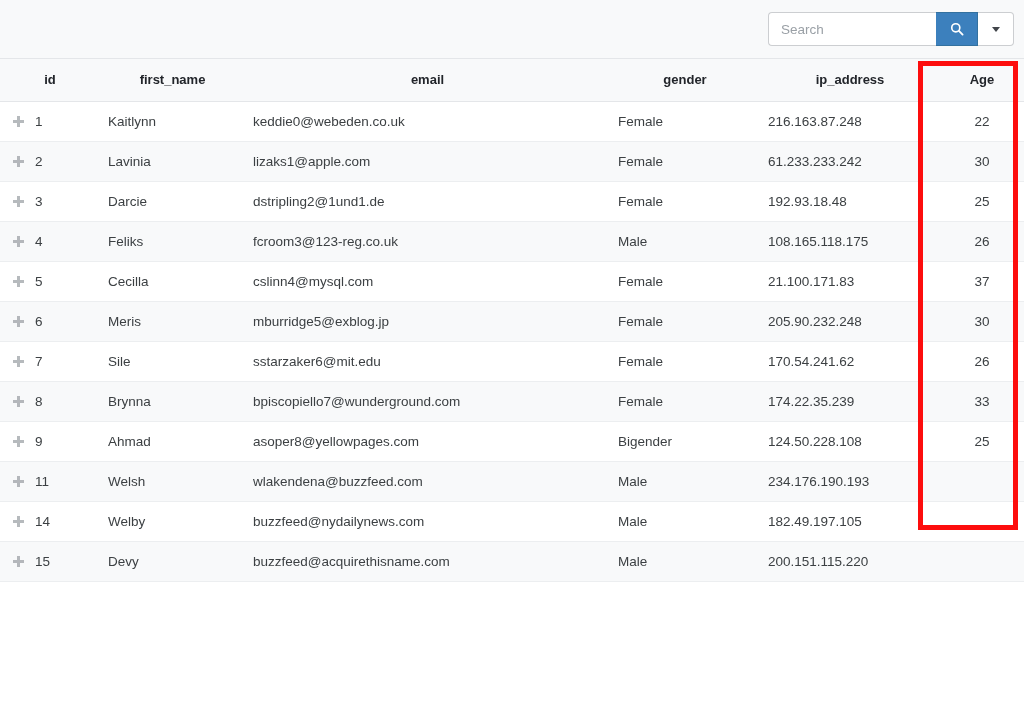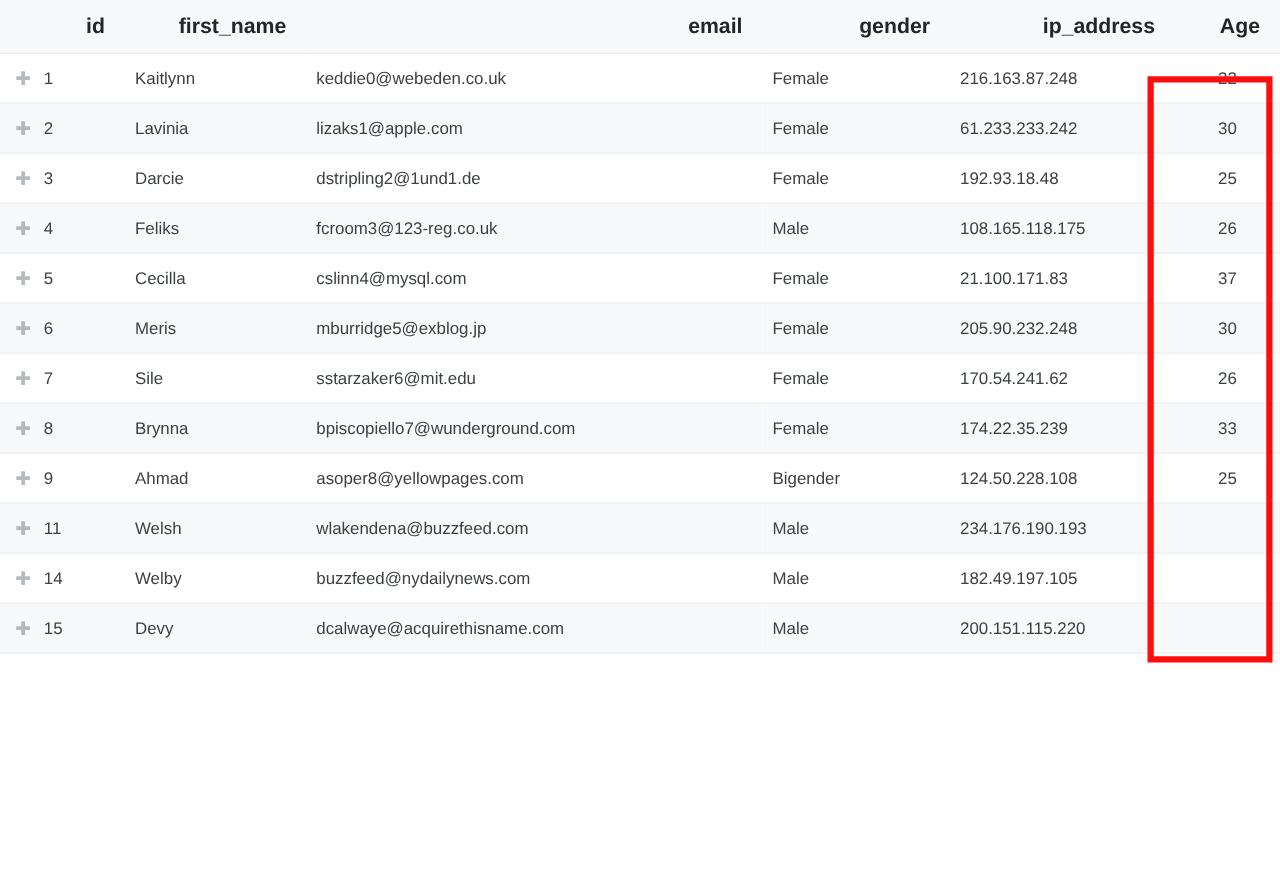--- a/index.html
+++ b/index.html
@@ -89,25 +89,25 @@
     width: 1024px;
     border-collapse: collapse;
     table-layout: fixed;
     font-size: 13.5px;
   }
 
   table.grid thead th {
     background: #f8f9fa;
     border-bottom: 1px solid #e4e6e9;
     font-weight: bold;
-    font-size: 17px;
+    font-size: 13px;
     color: #22252a;
-    text-align: right;
+    text-align: center;
     height: 42px;
-    padding: 0 16px;
+    padding: 0 0;
     vertical-align: middle;
     white-space: nowrap;
   }
 
   table.grid tbody td {
     height: 40px;
     padding: 0 8px;
     color: #3c4043;
     border-bottom: 1px solid #eceef0;
     vertical-align: middle;
@@ -158,20 +158,34 @@
     pointer-events: none;
     z-index: 20;
     background: transparent;
   }
 </style>
 </head>
 <body>
 
 <div id="app">
 
+  <div class="toolbar">
+    <div class="search-group">
+      <input class="search-input" type="text" placeholder="Search" value="" style="">
+      <div class="search-btn">
+        <svg width="14" height="14" viewBox="0 0 16 16">
+          <circle cx="6.6" cy="6.6" r="4.6" fill="none" stroke="#ffffff" stroke-width="1.9"></circle>
+          <line x1="10.2" y1="10.2" x2="14.4" y2="14.4" stroke="#ffffff" stroke-width="2.1" stroke-linecap="round"></line>
+        </svg>
+      </div>
+      <div class="search-caret-btn">
+        <span class="caret-down"></span>
+      </div>
+    </div>
+  </div>
 
   <table class="grid">
     <colgroup>
       <col class="col-id">
         <col class="col-first">
         <col class="col-email">
       <col class="col-gender">
         <col class="col-ip">
         <col class="col-age">
     </colgroup>
@@ -330,21 +344,21 @@
           <td class="td-age"></td>
         </tr>
         <tr>
           <td>
             <div class="id-cell">
               <span class="move-icon"></span>
               <span>15</span>
             </div>
           </td>
           <td>Devy</td>
-          <td>dcalwaye@acquirethisname.com</td>
+          <td>buzzfeed@acquirethisname.com</td>
           <td class="val-red">Male</td>
           <td>200.151.115.220</td>
           <td class="td-age"></td>
         </tr>
       </tbody>
   </table>
 
   <div class="highlight-box"></div>
 
 </div>

